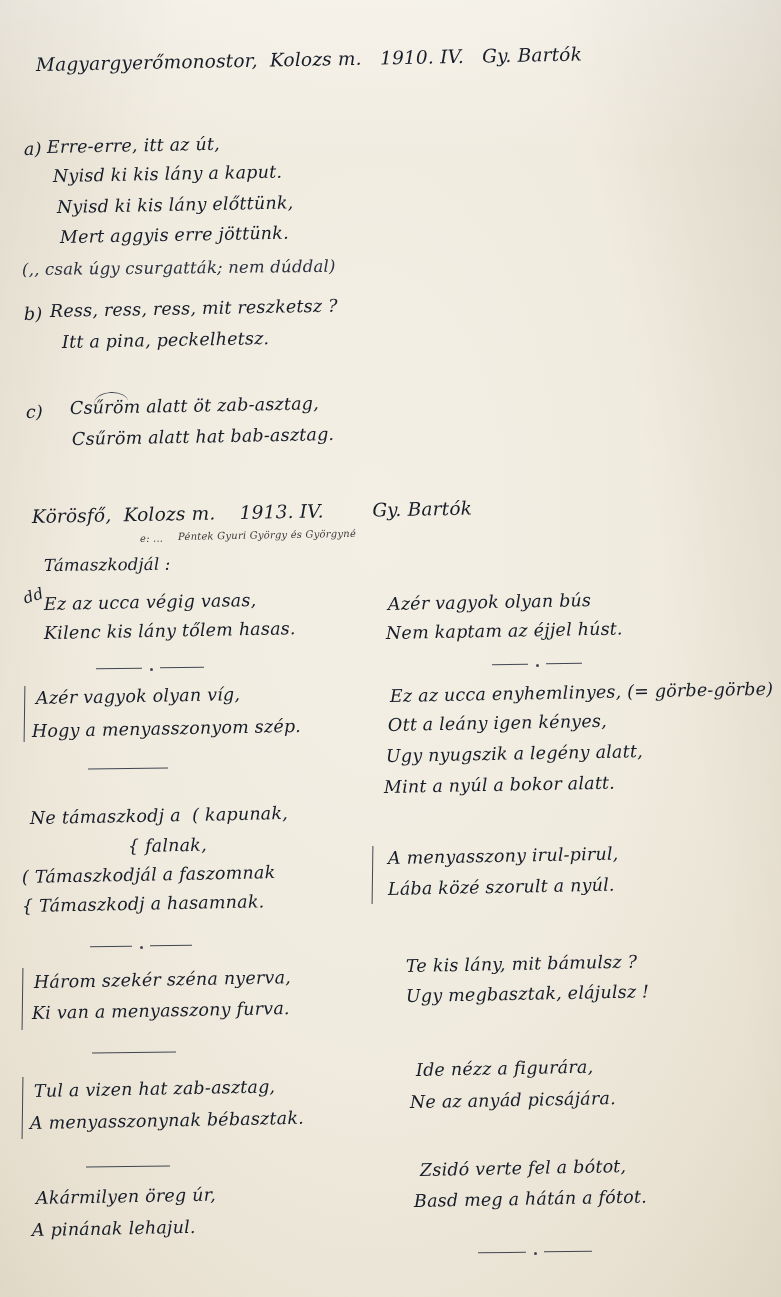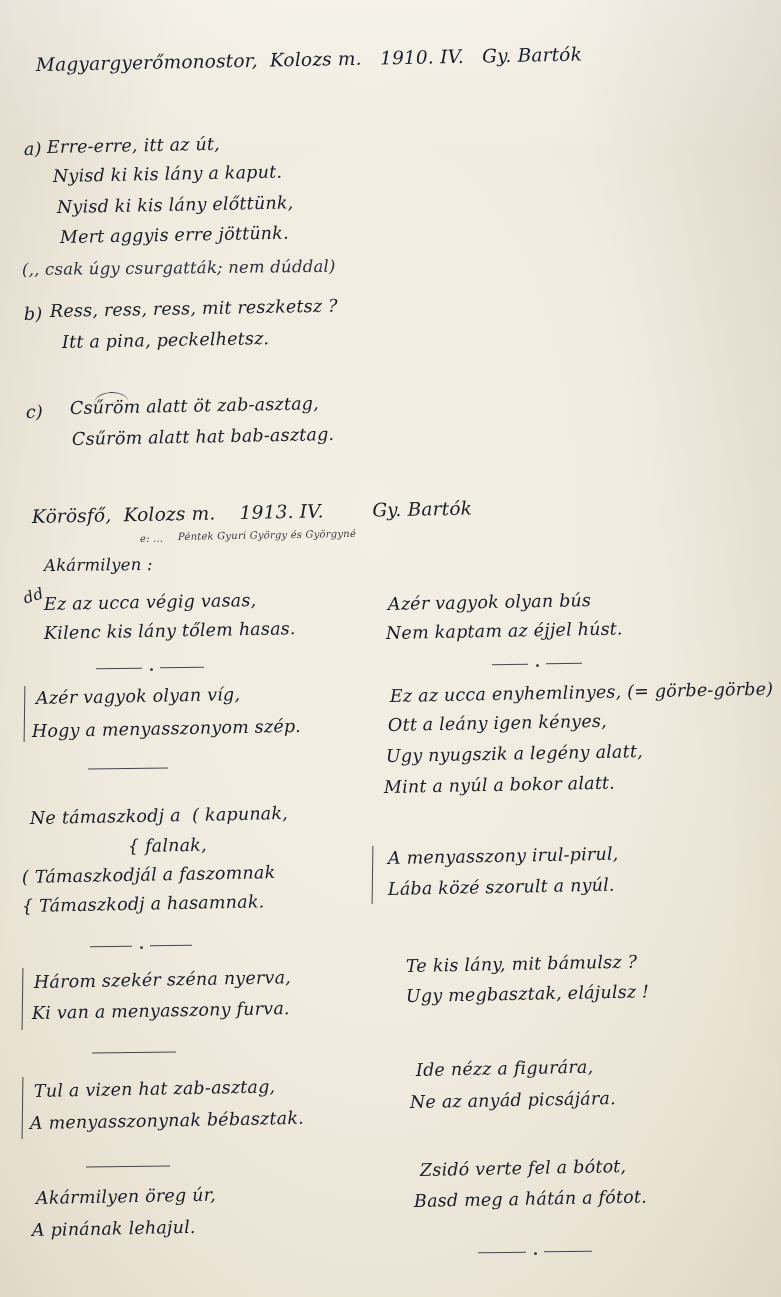--- a/index.html
+++ b/index.html
@@ -112,21 +112,21 @@
   <div class="hw sz17 ink-dark rot1" style="left:62px; top:334px;">Itt a pina, peckelhetsz.</div>
 
   <div class="hw sz17 ink-dark rot1" style="left:26px; top:404px;">c)</div>
   <div class="squiggle" style="left:94px; top:392px;"></div>
   <div class="hw sz17 ink-dark rot1" style="left:70px; top:400px;">Csűröm alatt öt zab-asztag,</div>
   <div class="hw sz17 ink-dark rot1" style="left:72px; top:431px;">Csűröm alatt hat bab-asztag.</div>
 
   <div class="hw sz18 ink-dark rot1" style="left:32px; top:508px;">Körösfő,  Kolozs m.    1913. IV.        Gy. Bartók</div>
   <div class="hw note-scratch" style="left:140px; top:534px; transform:rotate(-1deg);">e: ...</div>
   <div class="hw note-scratch" style="left:178px; top:532px; transform:rotate(-1deg);">Péntek Gyuri György és Györgyné</div>
-  <div class="hw sz16 ink-dark rot05" style="left:44px; top:558px;">Akármilyen :</div>
+  <div class="hw sz16 ink-dark rot05" style="left:44px; top:558px;">Támaszkodjál :</div>
 
   <div class="hw sz15 ink-dark" style="left:24px; top:592px; transform:rotate(-18deg);">dd</div>
   <div class="hw sz17 ink-dark rot1" style="left:44px; top:596px;">Ez az ucca végig vasas,</div>
   <div class="hw sz17 ink-dark rot1" style="left:44px; top:625px;">Kilenc kis lány tőlem hasas.</div>
 
   <div class="sep" style="left:96px; top:668px; width:46px;"></div>
   <div class="sepdot" style="left:150px; top:668px;"></div>
   <div class="sep" style="left:160px; top:667px; width:44px;"></div>
 
   <div class="vbar" style="left:24px; top:686px; height:56px;"></div>

